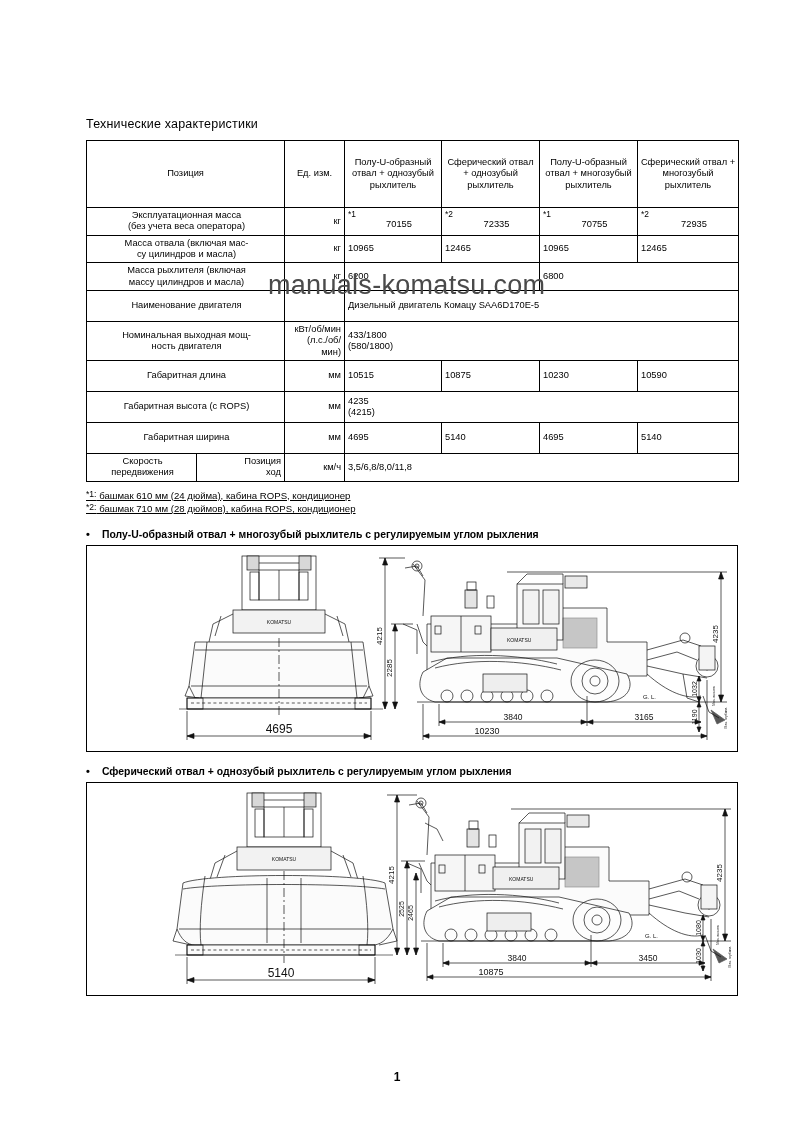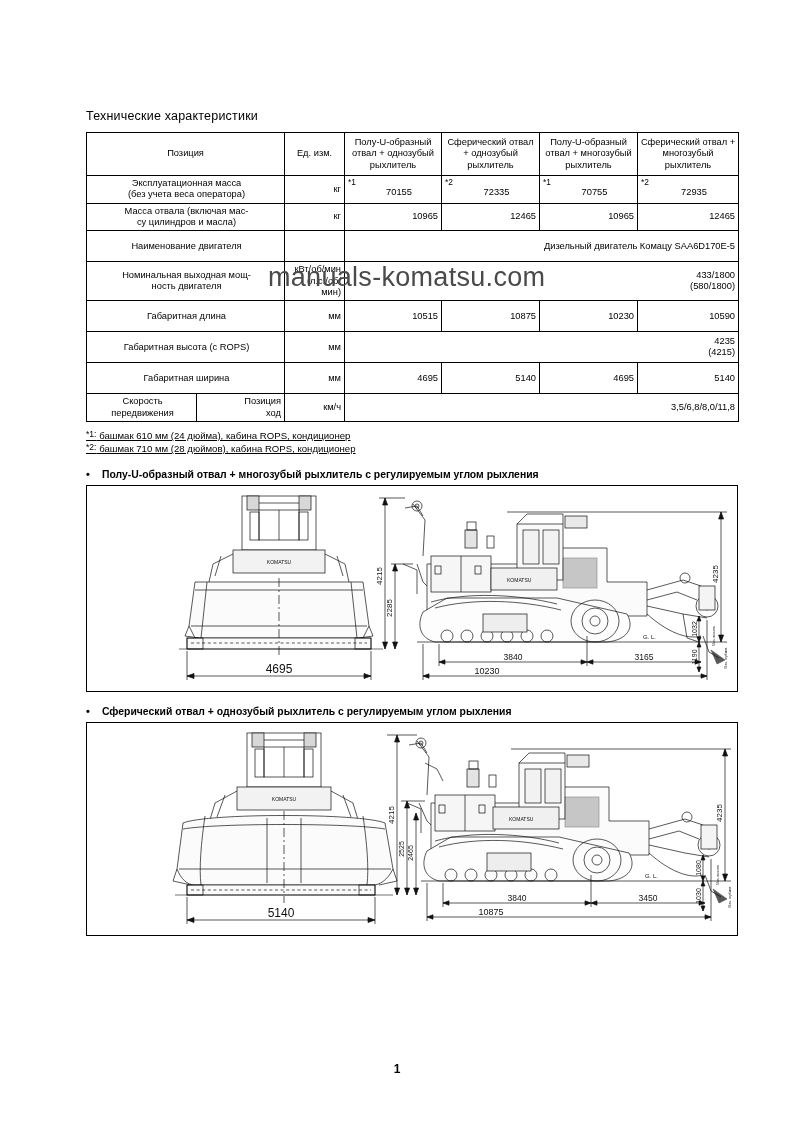--- a/index.html
+++ b/index.html
@@ -10,21 +10,21 @@
   body {
     width: 794px;
     height: 1123px;
     position: relative;
     font-family: "Liberation Sans", sans-serif;
     color: #000;
     overflow: hidden;
   }
   .page {
     position: absolute;
-    left: 0; top: 4px;
+    left: 0; top: 12px;
     width: 794px;
     height: 1039px;
   }
   .content {
     position: absolute;
     left: 86px;
     top: 105px;
     width: 652px;
   }
 
@@ -44,31 +44,31 @@
     font-size: 9.3px;
   }
   table.specs td {
     border: 1px solid #000;
     padding: 2px 3px;
     vertical-align: middle;
     line-height: 1.22;
   }
   .hdr {
     text-align: center;
-    padding: 4px 2px !important;
+    padding: 16px 2px !important;
   }
   .lbl {
     text-align: center;
     padding-left: 5px !important;
   }
   .unit {
     text-align: right;
   }
   .val {
-    text-align: right;
+    text-align: left;
   }
   .val-note {
     position: relative;
     text-align: center;
   }
   .val-note .sup {
     position: absolute;
     left: 3px;
     top: 1px;
     font-size: 8.4px;
@@ -198,20 +198,29 @@
             <span>Масса отвала (включая мас-</span><br>
             <span>су цилиндров и масла)</span>
           </td>
           <td class="unit">кг</td>
           <td class="val">10965</td>
           <td class="val">12465</td>
           <td class="val">10965</td>
           <td class="val">12465</td>
         </tr>
 
+        <tr>
+          <td class="lbl two-line" colspan="2">
+            <span>Масса рыхлителя (включая</span><br>
+            <span>массу цилиндров и масла)</span>
+          </td>
+          <td class="unit">кг</td>
+          <td class="val" colspan="2">6200</td>
+          <td class="val" colspan="2">6800</td>
+        </tr>
 
         <tr>
           <td class="lbl tall" colspan="2">Наименование двигателя</td>
           <td class="unit"></td>
           <td class="val" colspan="4">Дизельный двигатель Комацу SAA6D170E-5</td>
         </tr>
 
         <tr>
           <td class="lbl two-line" colspan="2">
             <span>Номинальная выходная мощ-</span><br>

